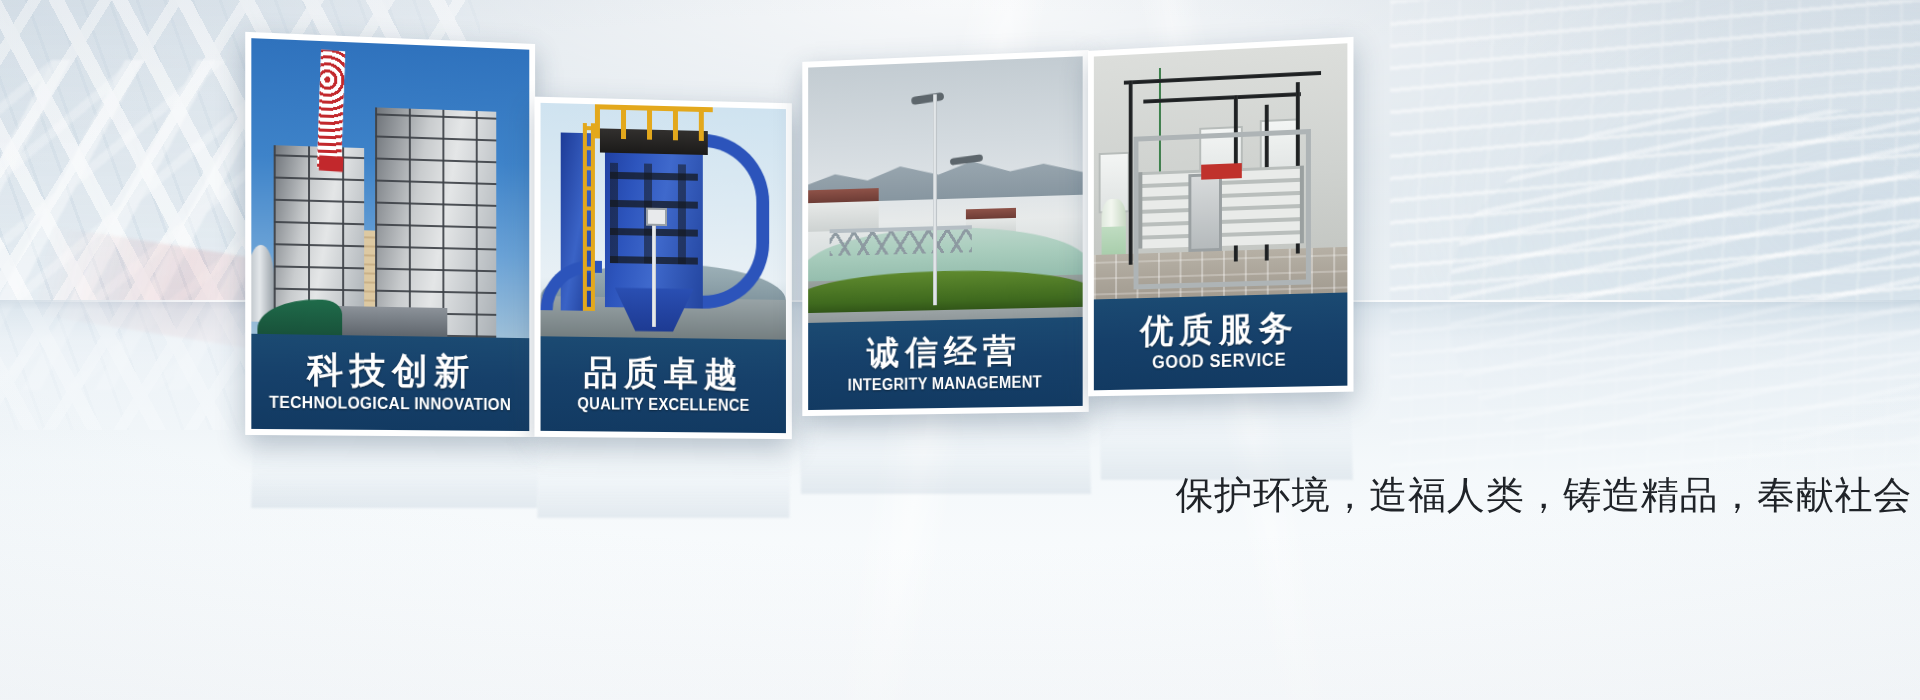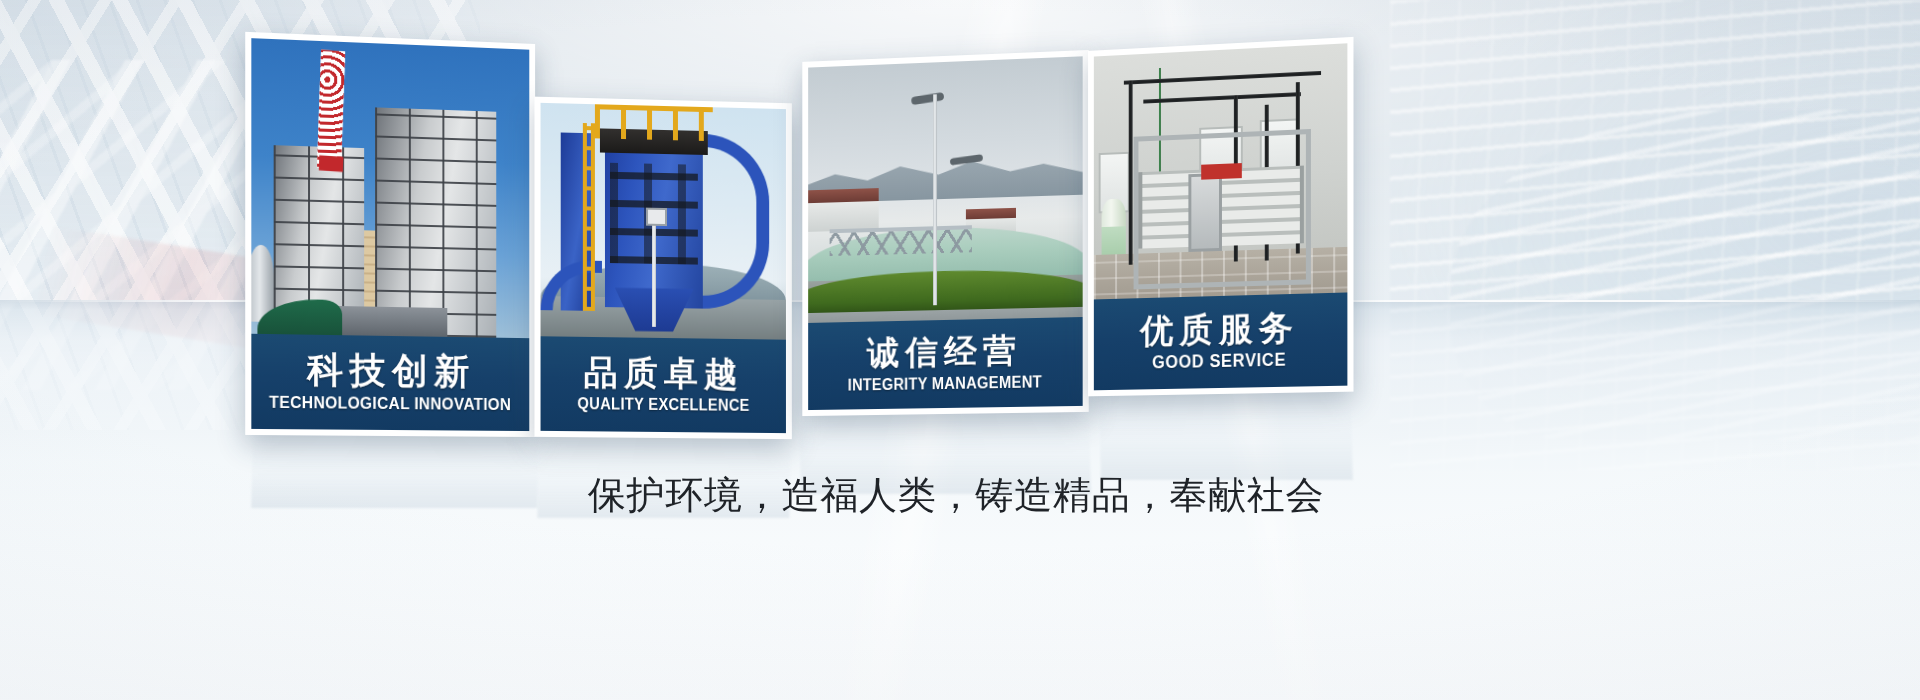--- a/index.html
+++ b/index.html
@@ -378,21 +378,21 @@
   }
   .ph4 .tank-liq {
     position:absolute; left:3%; bottom:22%; width:10%; height:11%;
     background: linear-gradient(180deg,#bfdcc1,#a9ceac);
   }
 
   
   .tagline {
     position: absolute;
     left: 0; right: 8px;
-    text-align: center;
+    text-align: right;
     color: #1f2328;
     font-family: "DejaVu Sans", "Liberation Sans", sans-serif;
     font-weight: 400;
     letter-spacing: .02em;
     white-space: nowrap;
   }
 </style>
 </head>
 <body>
 

